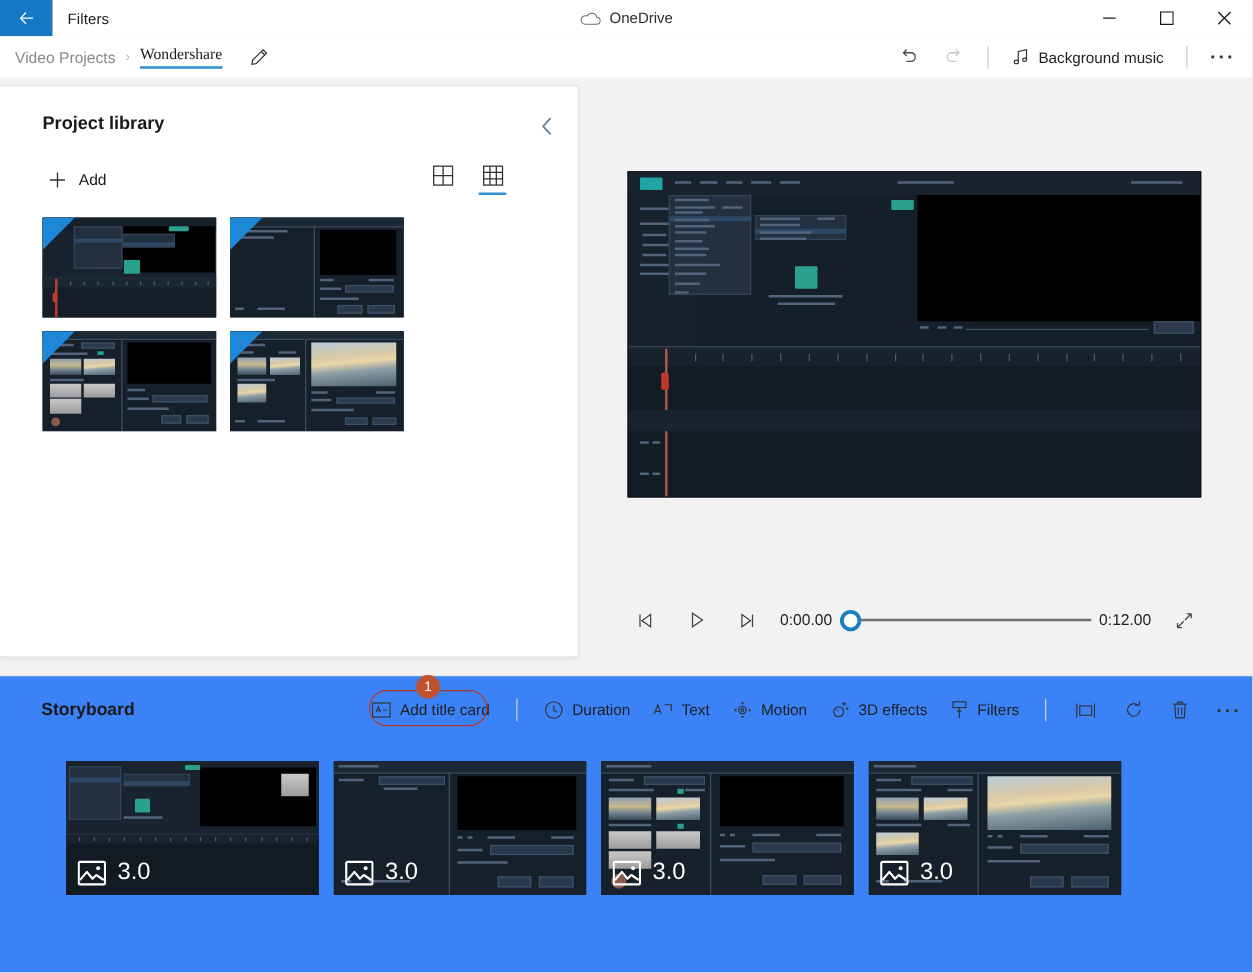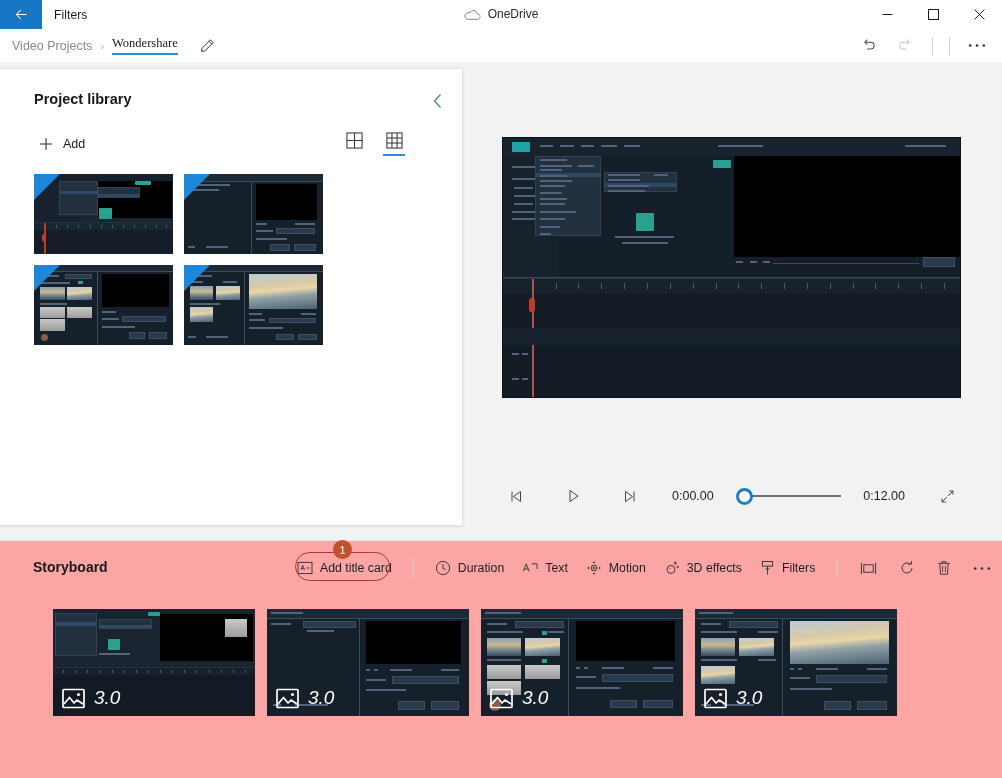--- a/index.html
+++ b/index.html
@@ -129,38 +129,38 @@
   .img-sun { background: linear-gradient(175deg,#b9cbd8 0%,#d9c9a6 33%,#e9d7a8 46%,#8fa0a6 63%,#4d6170 100%); }
   .img-sun2 { background: linear-gradient(180deg,#8aa0ae 0%,#c9b88e 40%,#6d7f8c 70%,#394a58 100%); }
   .img-grey { background: linear-gradient(180deg,#c9c9c9,#9c9c9c); }
 
   
   .preview-wrap { position: absolute; left: 502px; top: 137px; width: 459px; height: 261px; }
   .preview-screen { position:absolute; inset:0; background:#0d1620; border:1px solid #0a121a; }
 
   .playbar {
     position: absolute; left: 502px; top: 482px; width: 459px; height: 28px;
-    display: flex; align-items: center; gap: 16px;
+    display: flex; align-items: center; gap: 0;
   }
   .pb-btn { width: 30px; height: 26px; display:flex; align-items:center; justify-content:center;
             cursor:pointer; }
   .pb-time { font-size: 12.5px; color: #222; margin: 0 6px; }
   .pb-track { position: relative; flex: 1; height: 20px; display:flex; align-items:center; cursor:pointer; }
   .pb-line { width: 100%; height: 2px; background: #6f6f6f; }
   .pb-knob {
     position: absolute; left: 0; width: 17px; height: 17px; border-radius: 50%;
     background: #fff; border: 3px solid #1a7fc1; cursor: pointer;
   }
   .pb-expand { width: 28px; height: 26px; display:flex; align-items:center; justify-content:center;
                cursor:pointer; margin-left: 6px; }
 
   
   .storyboard {
     position: absolute; left: 0; top: 540px; width: 1002px; height: 238px;
-    background: #fca5a5; border-top: 1px solid #e6e6e6;
+    background: #3b82f6; border-top: 1px solid #e6e6e6;
   }
   .sb-title { position: absolute; left: 33px; top: 18px; font-size: 14px; font-weight: bold; color:#181818; }
   .sb-tools { position: absolute; left: 288px; top: 14px; display: flex; align-items: center; }
   .sb-tool {
     display: flex; align-items: center; gap: 7px; padding: 5px 9px;
     font-size: 12.3px; color:#1f1f1f; cursor: pointer; white-space: nowrap;
   }
   .sb-tool.icon-only { padding: 5px 11px; }
 
   .annot-ring {
@@ -174,21 +174,21 @@
     font-family: "Liberation Sans", sans-serif;
   }
 
   .clips { position: absolute; left: 53px; top: 68px; display: flex; gap: 12px; }
   .clip { position: relative; width: 202px; height: 107px; background:#101a24; cursor:pointer; overflow:hidden; }
   .clip.selected { outline: none; }
   .clip-meta {
     position: absolute; left: 9px; bottom: 7px; display: flex; align-items: center; gap: 9px;
     z-index: 6;
   }
-  .clip-dur { font-size: 19px; color: #fff; font-family: "Liberation Sans", sans-serif; font-style: italic; }
+  .clip-dur { font-size: 19px; color: #fff; font-family: "Liberation Sans", sans-serif; }
 </style>
 </head>
 <body>
 
 <div id="app">
 
   <div class="titlebar">
     <div class="back-btn">
       <svg width="15" height="15" viewBox="0 0 16 16">
         <path d="M7.2 3.2L2.8 8l4.4 4.8" fill="none" stroke="#ffffff" stroke-width="1.1"></path>
@@ -243,20 +243,28 @@
           <path d="M7.8 2.8L5.1 5.5l2.7 2.7" fill="none" stroke="#4a4a4a" stroke-width="1.1"></path>
         </svg>
       </div>
       <div class="icon-btn disabled">
         <svg width="17" height="17" viewBox="0 0 18 18">
           <path d="M12.5 5.5H7c-2.4 0-4 1.5-4 3.6s1.6 3.7 4 3.7h3.5" fill="none" stroke="#c8c8c8" stroke-width="1.1"></path>
           <path d="M10.2 2.8l2.7 2.7-2.7 2.7" fill="none" stroke="#c8c8c8" stroke-width="1.1"></path>
         </svg>
       </div>
       <div class="vdiv"></div>
+      <div class="icon-btn">
+        <svg width="15" height="15" viewBox="0 0 16 16">
+          <path d="M6 12.3V3.3l7-1.4v8.6" fill="none" stroke="#333" stroke-width="1"></path>
+          <ellipse cx="4.4" cy="12.3" rx="1.8" ry="1.5" fill="none" stroke="#333" stroke-width="1"></ellipse>
+          <ellipse cx="11.4" cy="10.5" rx="1.7" ry="1.4" fill="none" stroke="#333" stroke-width="1"></ellipse>
+        </svg>
+        <span>Background music</span>
+      </div>
       <div class="vdiv"></div>
       <div class="icon-btn" style="padding-right:16px;">
         <svg width="18" height="5" viewBox="0 0 18 5">
           <circle cx="2.2" cy="2.5" r="1.3" fill="#333"></circle>
             <circle cx="9" cy="2.5" r="1.3" fill="#333"></circle>
             <circle cx="15.8" cy="2.5" r="1.3" fill="#333"></circle>
         </svg>
       </div>
     </div>
   </div>

